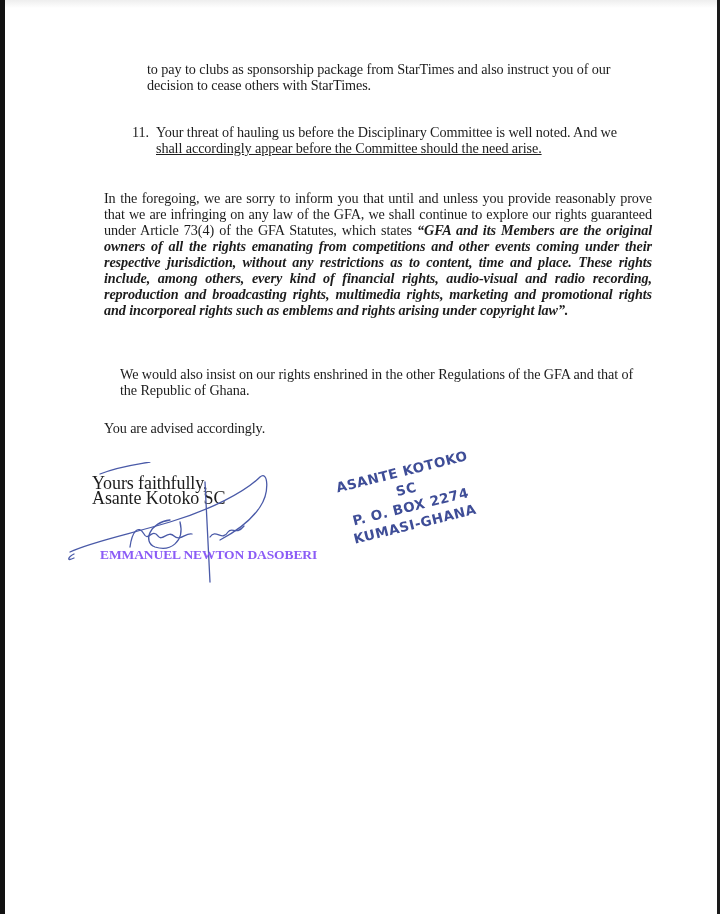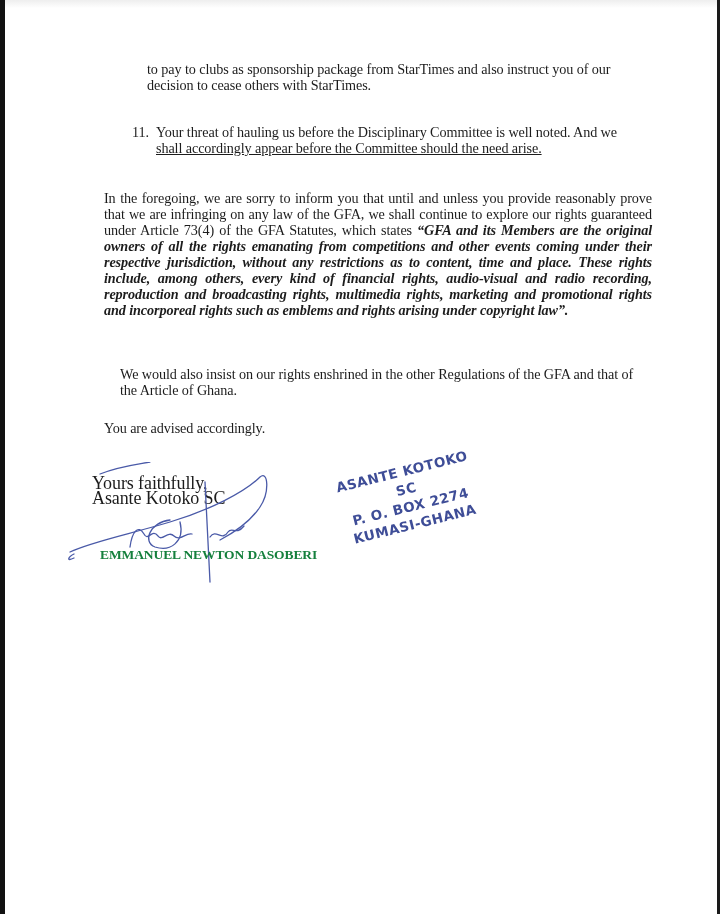--- a/index.html
+++ b/index.html
@@ -14,21 +14,21 @@
     .text { position: absolute; font-size: 14.2px; line-height: 16px; letter-spacing: -0.1px; }
     .p1 { left: 147px; top: 61px; width: 505px; }
     .item11 { left: 132px; top: 124px; width: 530px; }
     .item11 .num { display: inline-block; width: 24px; }
     .item11 .cont { padding-left: 24px; text-decoration: underline; }
     .p-foregoing { left: 104px; top: 190px; width: 548px; text-align: justify; }
     .p-foregoing em { font-weight: bold; font-style: italic; margin-top: 37px; }
     .p-insist { left: 120px; top: 366px; width: 548px; }
     .p-advised { left: 104px; top: 420px; }
     .closing { left: 92px; top: 476px; line-height: 15px; font-size: 18px; }
-    .signame { left: 100px; top: 546px; line-height: 17px; font-size: 13.5px; font-weight: bold; color: #15803d; }
+    .signame { left: 100px; top: 546px; line-height: 17px; font-size: 13.5px; font-weight: bold; color: #8b5cf6; }
 
     .stamp {
       position: absolute; left: 322px; top: 482px; transform: rotate(-14deg); transform-origin: left top;
       font-family: "DejaVu Sans", sans-serif; color: #2a3a8c; font-size: 13.5px; line-height: 18px;
       letter-spacing: 0.5px; text-align: center; width: 160px; font-weight: bold; opacity: 0.9;
     }
     .signature { position: absolute; left: 60px; top: 462px; width: 230px; height: 135px; pointer-events: none; }
   </style>
 </head>
 <body>
@@ -47,21 +47,21 @@
   <div class="cont">shall accordingly appear before the Committee should the need arise.</div>
 </div>
 
 <div class="text p-foregoing">
   <span>In the foregoing, we are sorry to inform you that until and unless you provide reasonably prove that we are infringing on any law of the GFA, we shall continue to explore our rights guaranteed under Article 73(4) of the GFA Statutes, which states</span>
   <em>“GFA and its Members are the original owners of all the rights emanating from competitions and other events coming under their respective jurisdiction, without any restrictions as to content, time and place. These rights include, among others, every kind of financial rights, audio-visual and radio recording, reproduction and broadcasting rights, multimedia rights, marketing and promotional rights and incorporeal rights such as emblems and rights arising under copyright law”.</em>
 </div>
 
 <div class="text p-insist">
   <div>We would also insist on our rights enshrined in the other Regulations of the GFA and that of</div>
-  <div>the Article of Ghana.</div>
+  <div>the Republic of Ghana.</div>
 </div>
 
 <div class="text p-advised">You are advised accordingly.</div>
 
 <div class="text closing">
   <div>Yours faithfully,</div>
   <div>Asante Kotoko SC</div>
 </div>
 
 <svg class="signature" viewBox="0 0 230 135">

